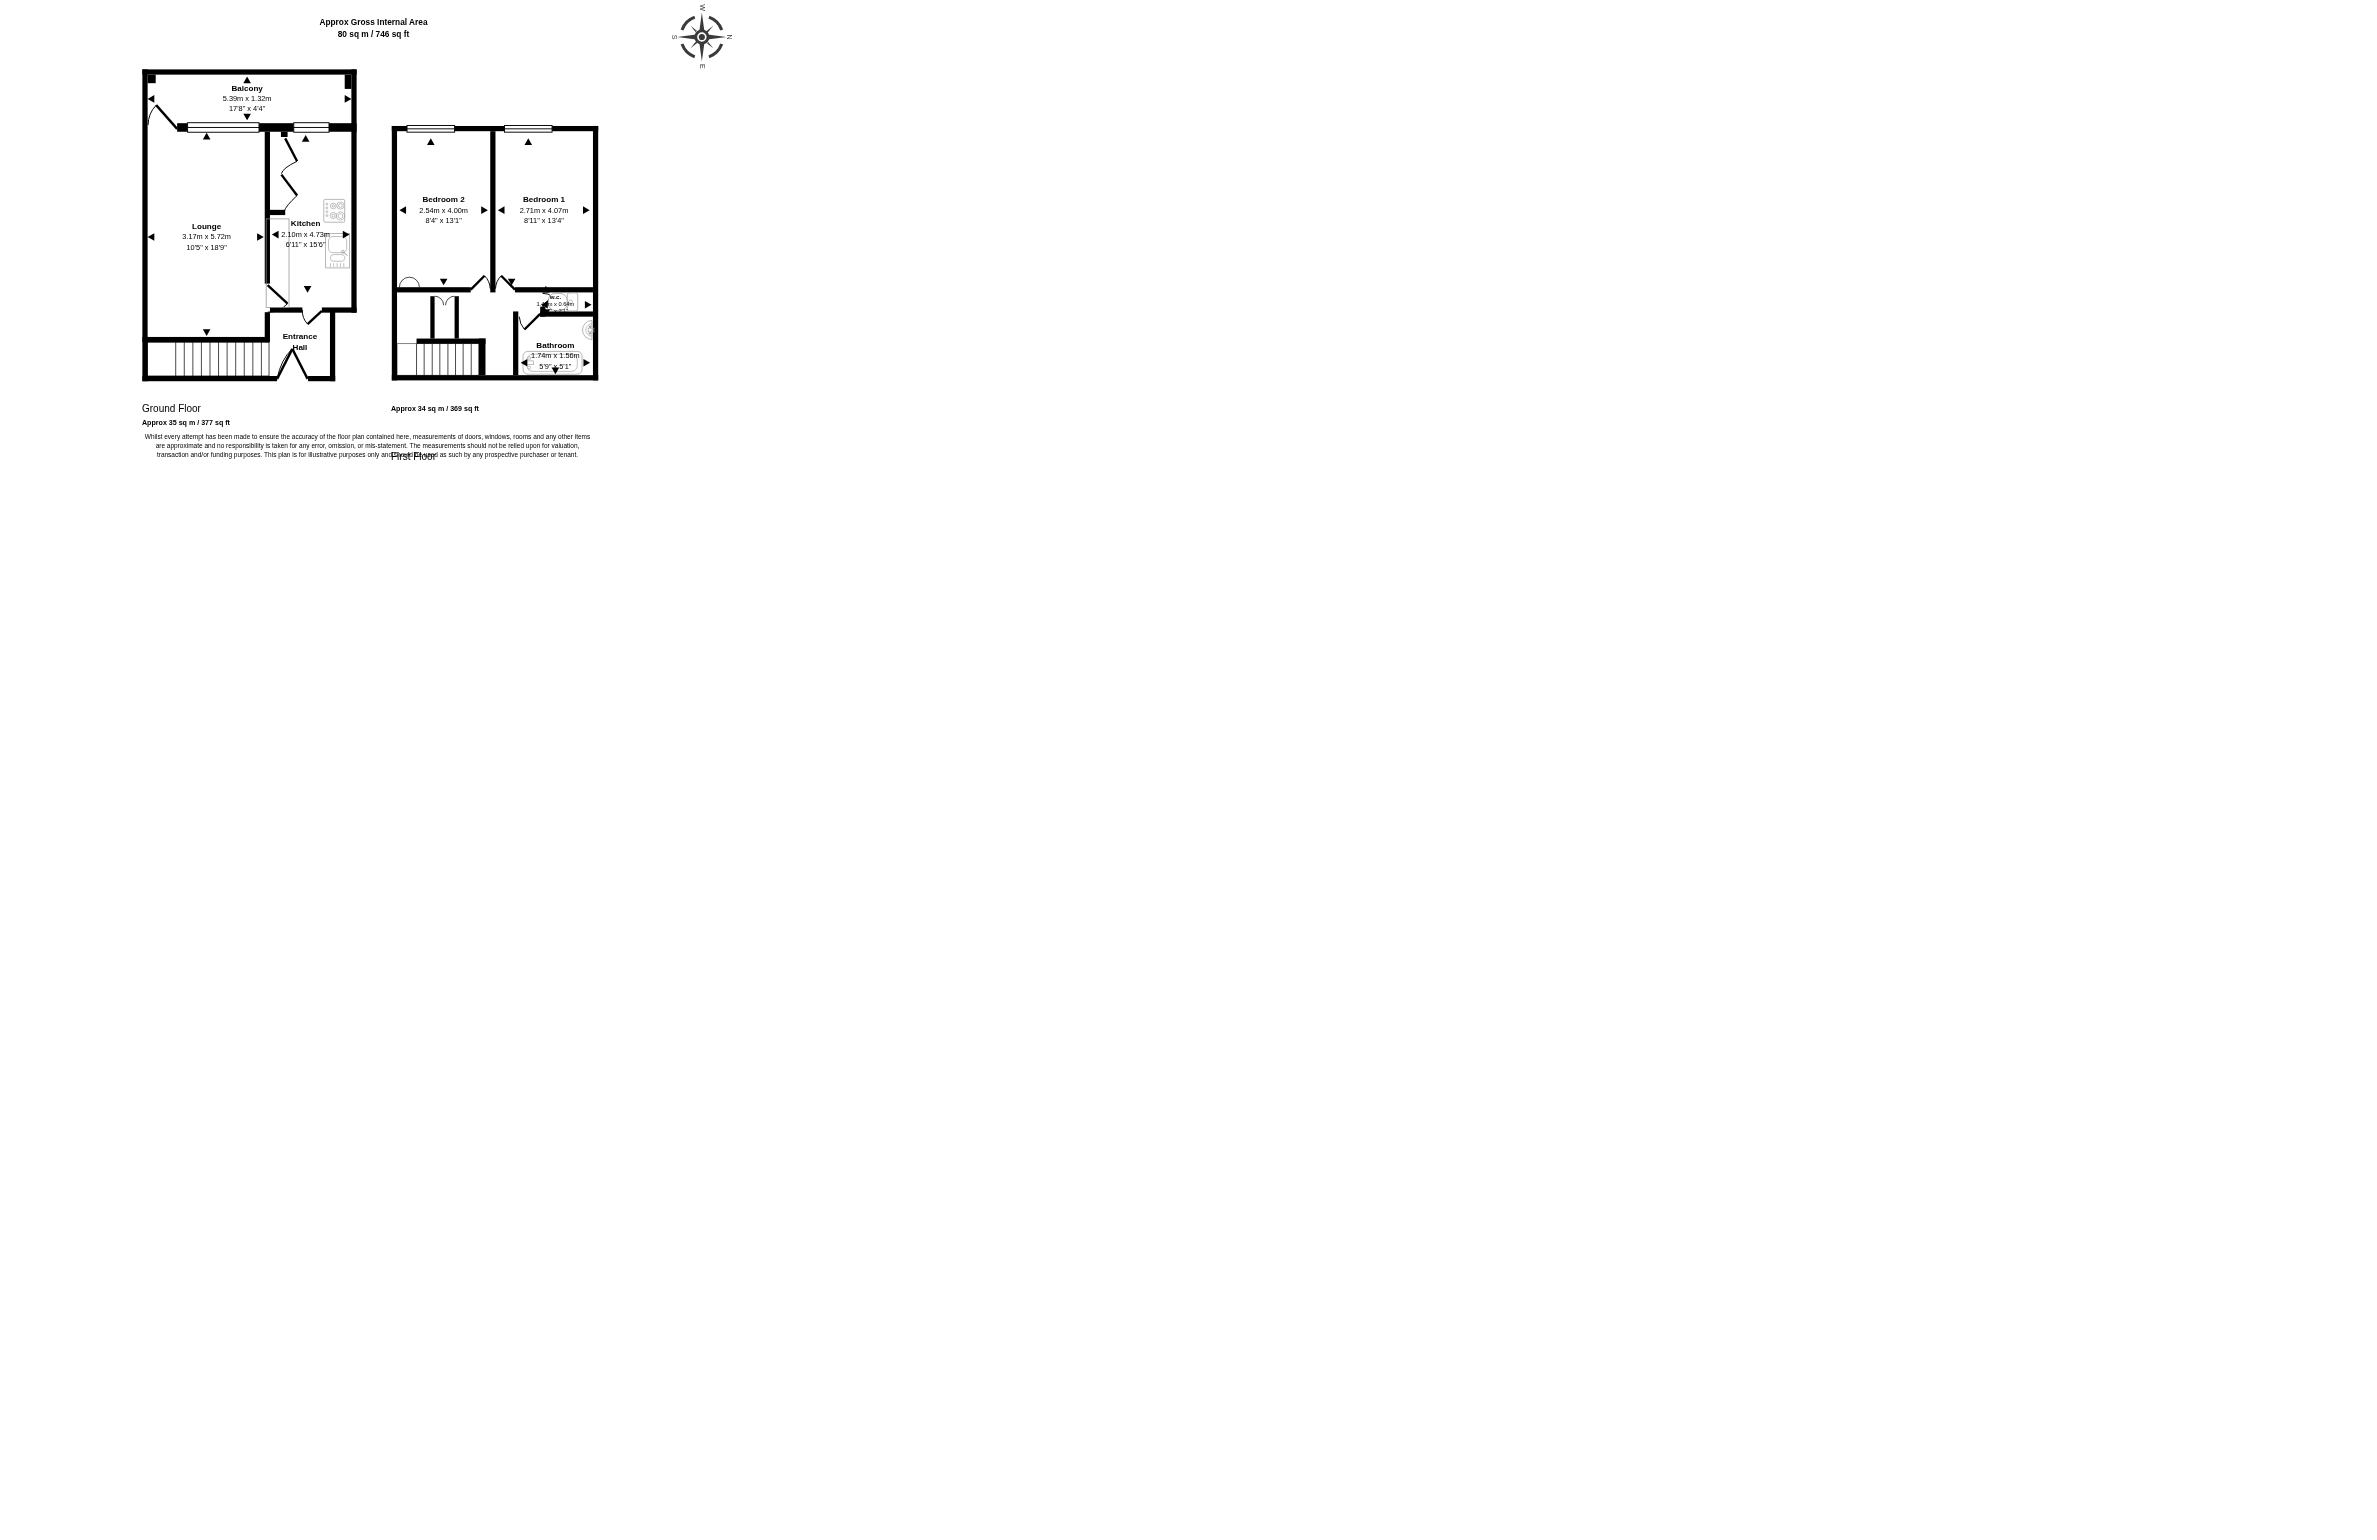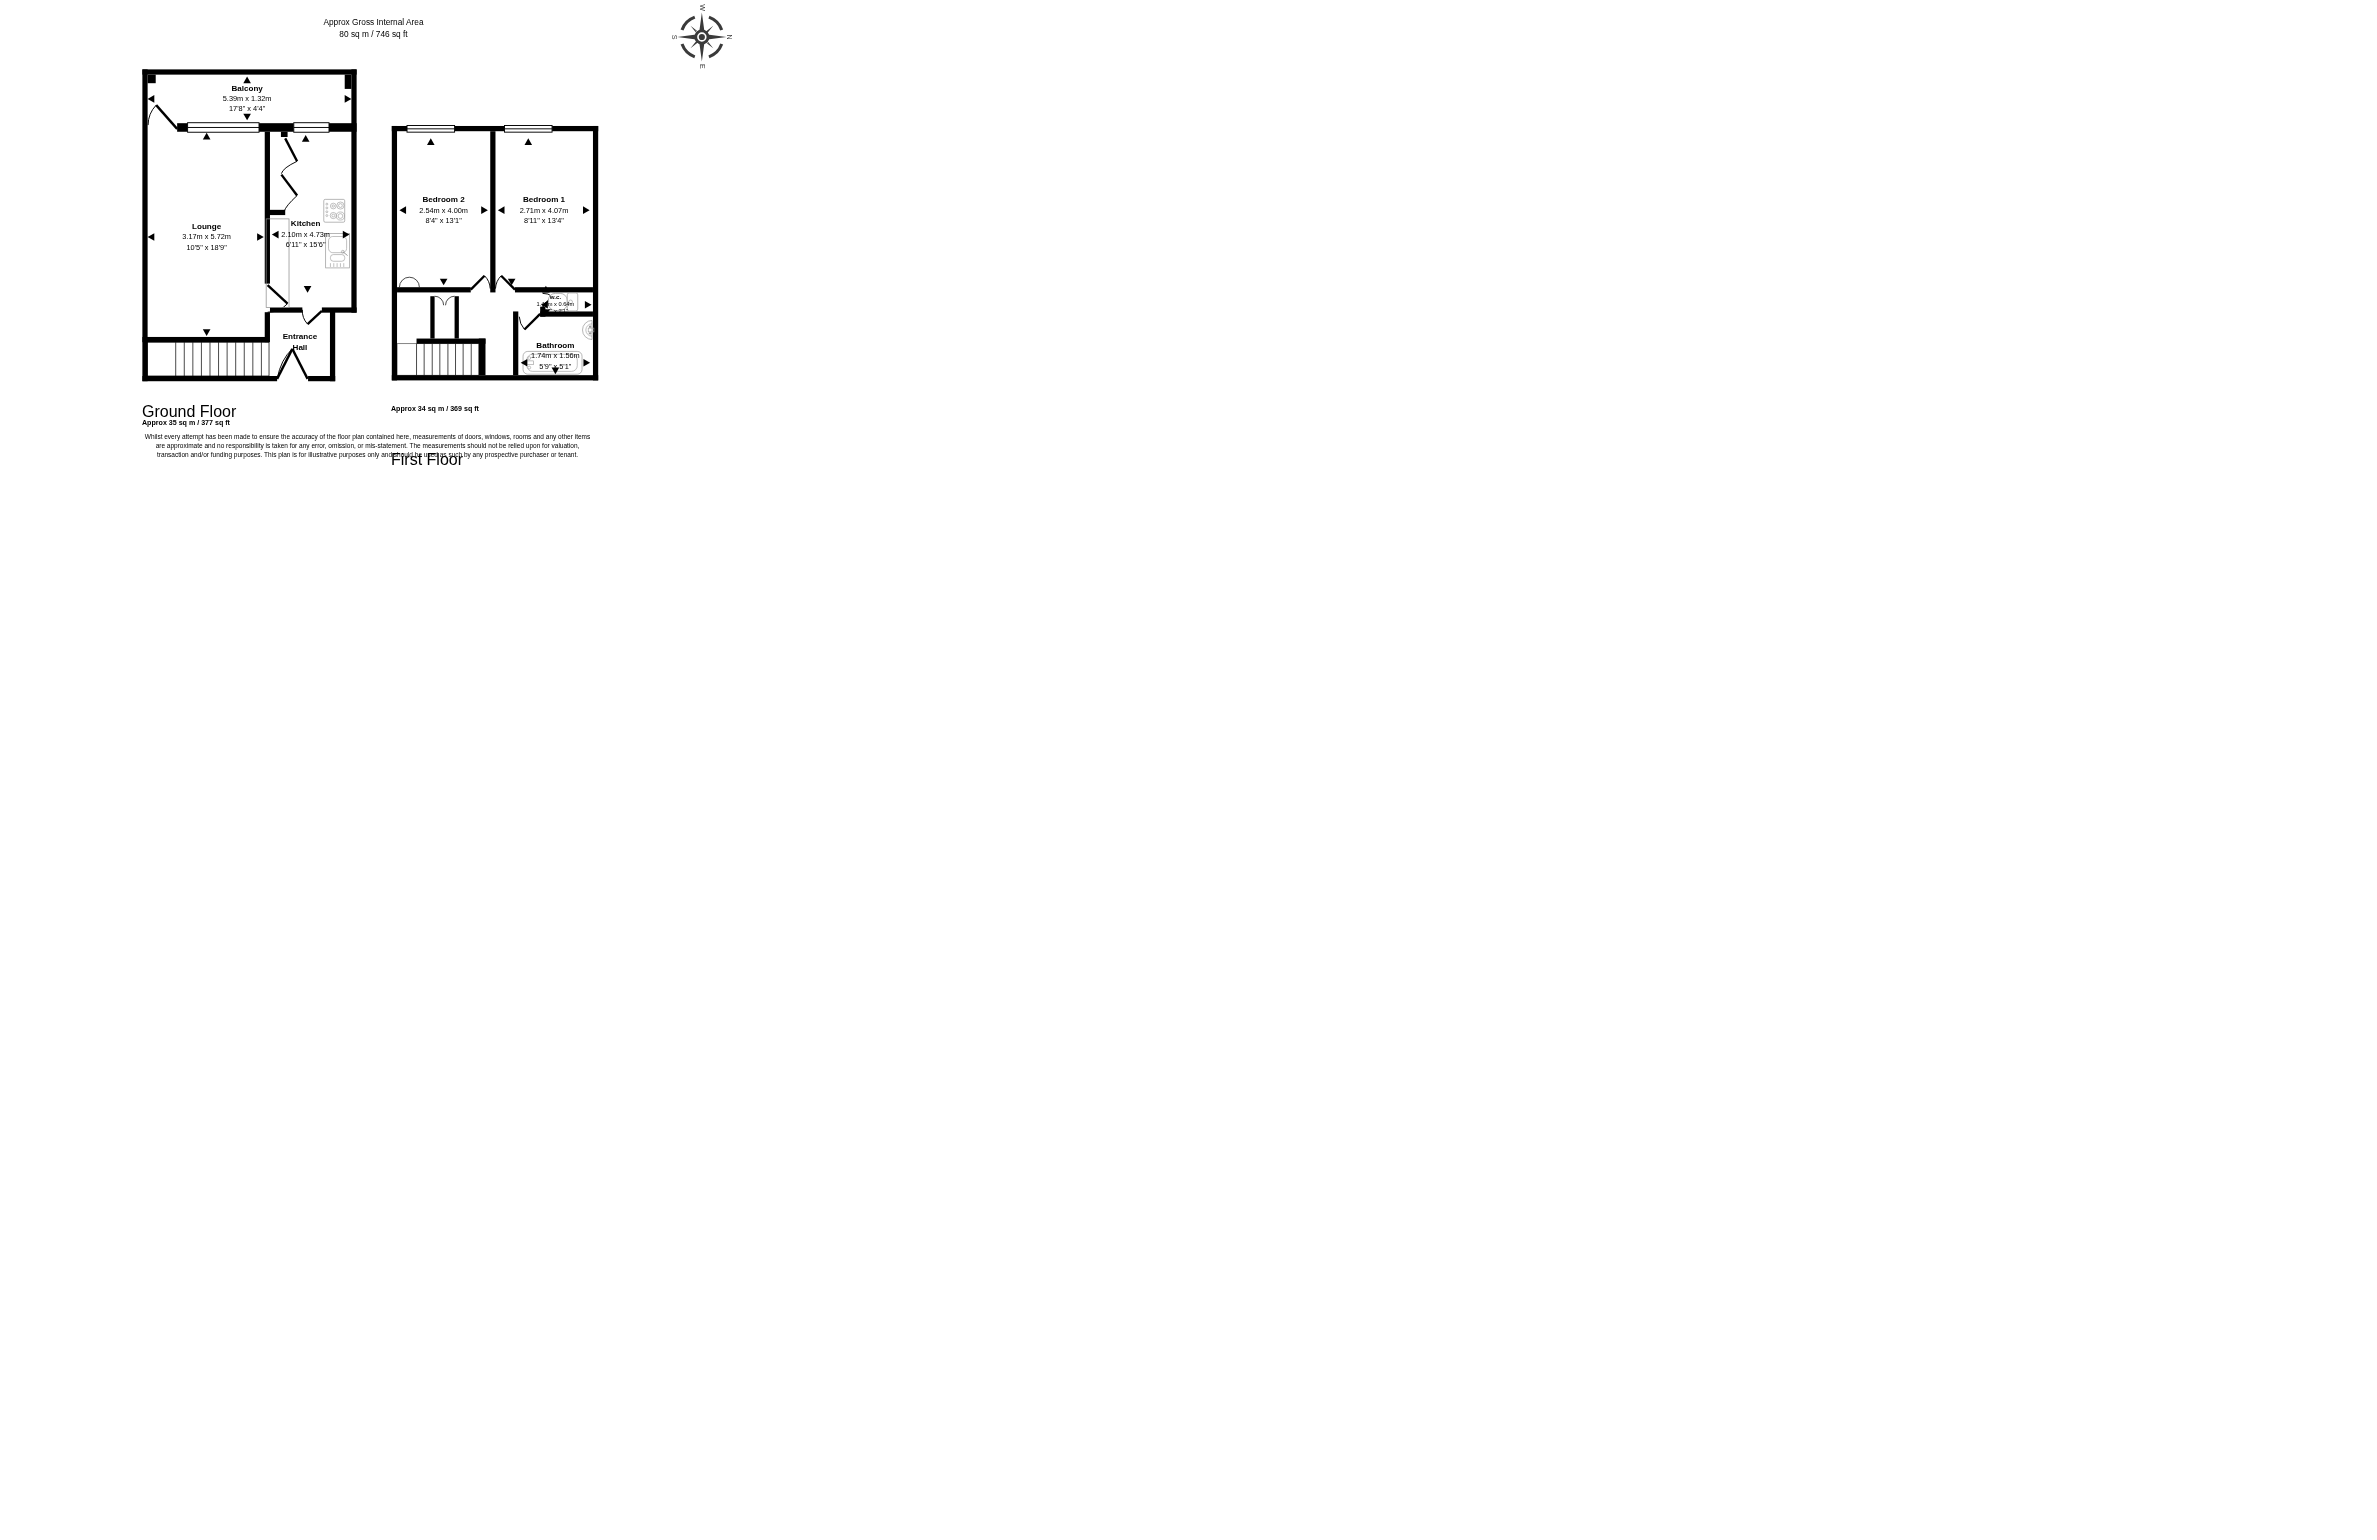--- a/index.html
+++ b/index.html
@@ -1,20 +1,20 @@
 <!DOCTYPE html>
 <html style="font-size:7.6px"><head>
 <meta charset="utf-8">
 <style>
   html,body{margin:0;padding:0;background:#fff;}
   .page{position:relative;width:735px;height:474px;background:#fff;overflow:hidden;
         font-family:"Liberation Sans",sans-serif;color:#000;}
   .title{position:absolute;left:249px;top:17px;width:249px;text-align:center;
-         font-size:8.3px;font-weight:normal;line-height:1.4;}
-  .floor-label{position:absolute;font-size:16px;}
+         font-size:8.3px;font-weight:bold;line-height:1.4;}
+  .floor-label{position:absolute;font-size:10px;}
   .floor-area{position:absolute;font-size:7.1px;font-weight:bold;}
   .disclaimer{position:absolute;left:144px;top:433px;width:447px;text-align:center;
               font-size:6.5px;line-height:1.38;}
   svg text{font-family:"Liberation Sans",sans-serif;fill:#000;}
   .rn{font-size:17px;font-weight:bold;text-anchor:middle;}
   .rd{font-size:15.5px;text-anchor:middle;}
   .sn{font-size:13px;font-weight:bold;text-anchor:middle;}
   .sd{font-size:12px;text-anchor:middle;}
   .wall{fill:#000;}
   .thin{fill:none;stroke:#000;}

